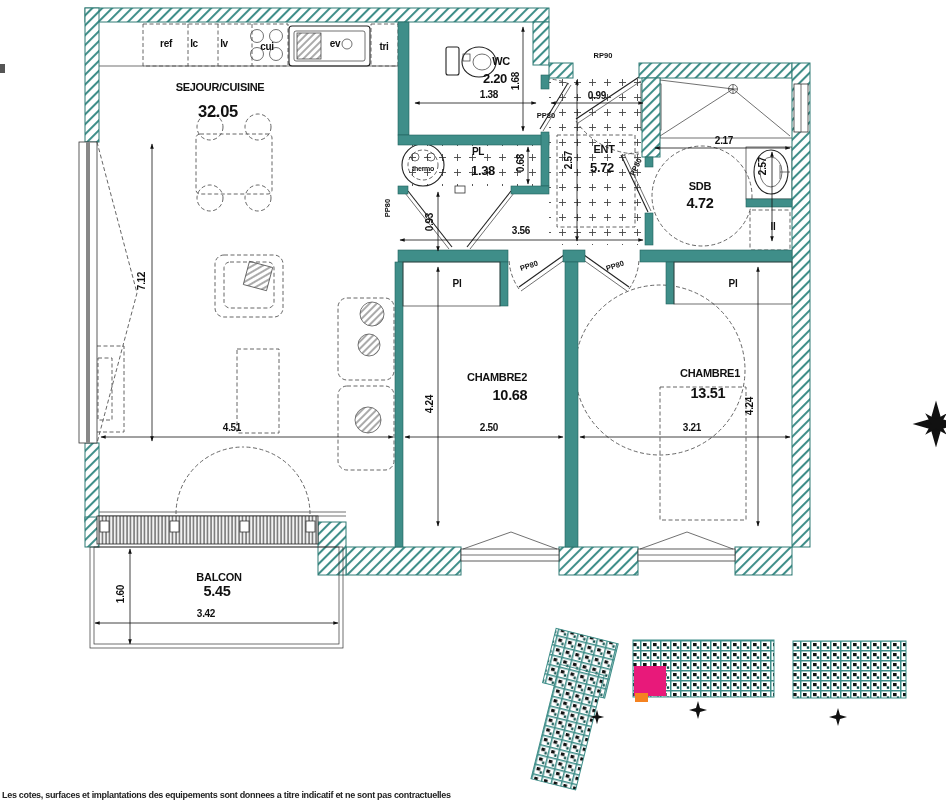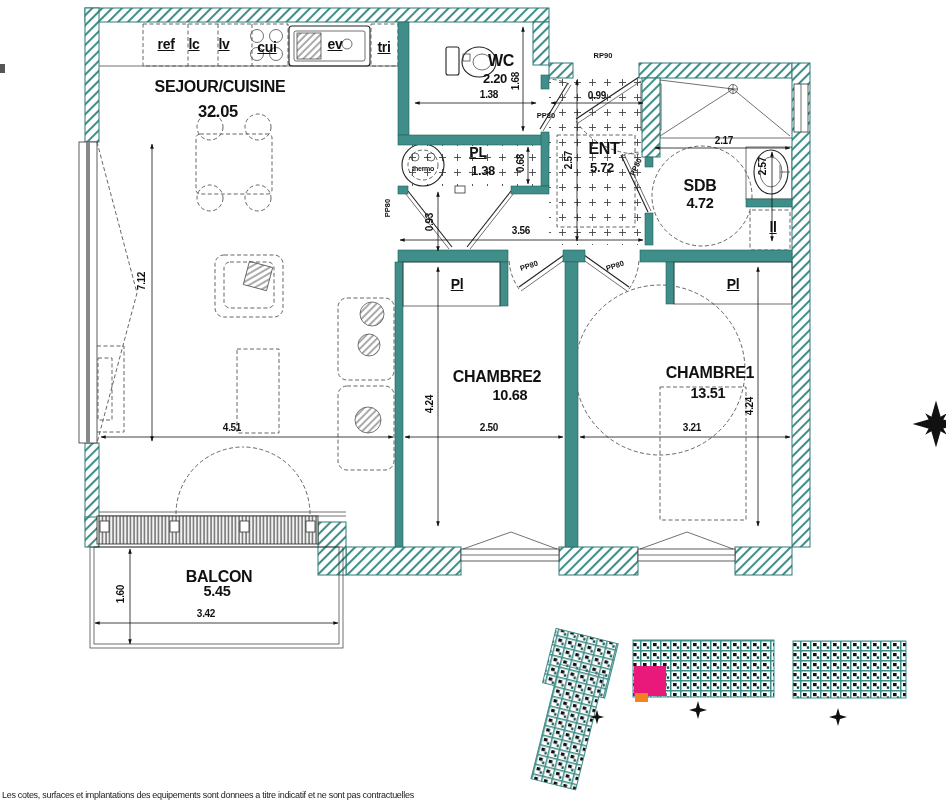--- a/index.html
+++ b/index.html
@@ -1,34 +1,34 @@
 <!DOCTYPE html>
 <html><head>
 <meta charset="utf-8">
 <style>
   html,body{margin:0;padding:0;background:#fff;}
   .plan{position:relative;width:946px;height:800px;background:#ffffff;overflow:hidden;
         font-family:"Liberation Sans",sans-serif;}
   svg{position:absolute;left:0;top:0;}
   .lbl{position:absolute;transform:translate(-50%,-50%);font-weight:bold;color:#111;
        white-space:nowrap;letter-spacing:-0.3px;line-height:1;}
-  .room{font-size:16px;}
+  .room{font-size:11px;}
   .area{font-size:14.5px;}
   .area-xl{font-size:16.5px;text-align:center;}
   .area-sm{font-size:13px;}
-  .sm{font-size:14px;text-decoration:underline;}
+  .sm{font-size:10px;}
   .dim{font-size:10px;}
   .door{font-size:7.5px;letter-spacing:0;}
   .tinyfix{font-size:7px;font-weight:bold;}
   .vrot{transform:translate(-50%,-50%) rotate(-90deg);}
   .r-65{transform:translate(-50%,-50%) rotate(-65deg);}
   .r-18{transform:translate(-50%,-50%) rotate(-18deg);}
   .kp-title{font-size:17.5px;letter-spacing:-0.2px;}
   .footer{position:absolute;left:2px;top:791px;width:944px;height:9px;overflow:hidden;
-          font-size:9px;color:#222;white-space:nowrap;transform:none;font-weight:normal;}
+          font-size:9px;color:#222;white-space:nowrap;transform:none;font-weight:bold;}
 </style>
 </head>
 <body>
 
 <div class="plan">
 
 <svg width="946" height="800" viewBox="0 0 946 800">
 <defs>
   <pattern id="hatch" width="7" height="7" patternUnits="userSpaceOnUse" patternTransform="rotate(45)">
     <rect width="7" height="7" fill="#fff"></rect>

